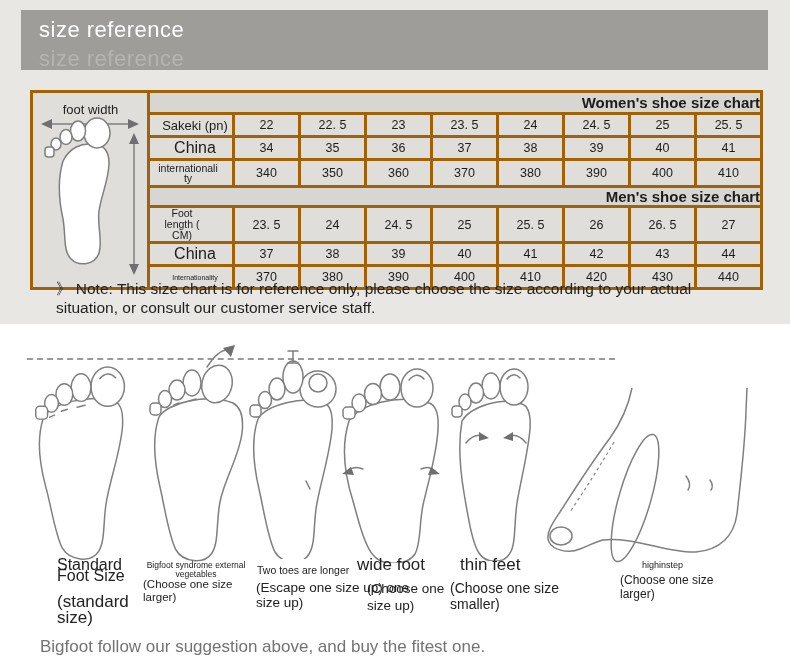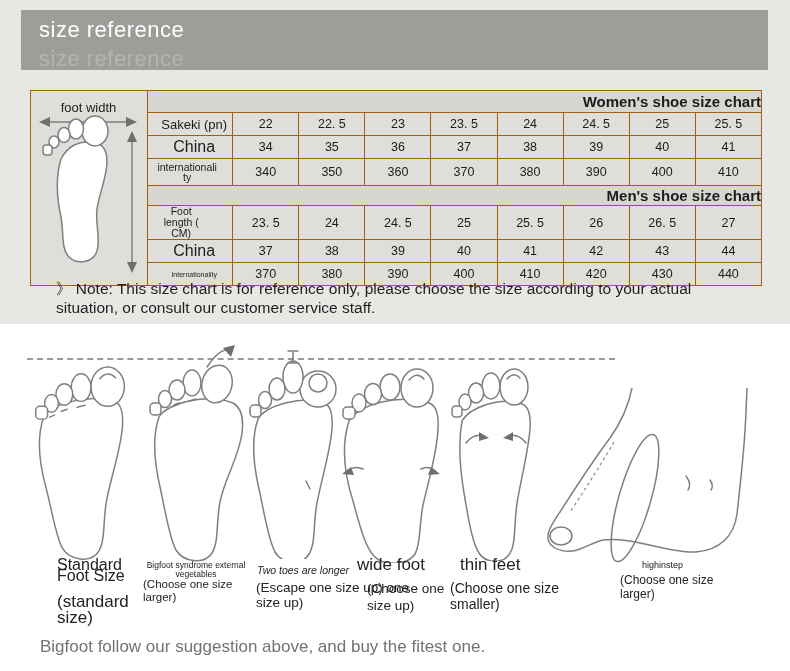--- a/index.html
+++ b/index.html
@@ -25,21 +25,21 @@
     position:absolute; left:18px; top:36px;
     font-size:22px; letter-spacing:0.5px; color:#bdbcba; opacity:0.75;
   }
   
   .table-wrap { position:absolute; left:30px; top:90px; width:732px; }
   table.size-table {
     border-collapse:collapse; width:732px; table-layout:fixed;
     font-family:"Liberation Sans", sans-serif;
   }
   table.size-table td, table.size-table th {
-    border:1px solid #a16207; background:#dfdedb; color:#1c1c1c;
+    border:3px solid #a16207; background:#dfdedb; color:#1c1c1c;
     text-align:center; vertical-align:middle; overflow:hidden;
   }
   table.size-table th {
     background:#d7d6d3; font-size:15px; font-weight:bold; height:22px;text-align:right;
   }
   td.foot-cell { background:#e6e4e1; padding:0; }
   td.row-label { text-align:left; padding-left:8px; font-size:13px; }
   td.val { font-size:12.5px; }
   tbody tr:nth-child(2) td { height:23px; }
   tbody tr:nth-child(3) td { height:23px; }
@@ -78,21 +78,21 @@
   svg .ln { fill:none; stroke:#7f7f7f; stroke-width:1.5; stroke-linecap:round; }
   svg .fl { fill:#ffffff; stroke:#7f7f7f; stroke-width:1.5; }
   svg .ah { fill:#6f6f6f; stroke:none; }
   svg .dash { fill:none; stroke:#8a8a8a; stroke-width:1.2; stroke-dasharray:3 3; }
   
   .cap-name, .cap-advice { position:absolute; color:#222; }
   .cap1-name { left:57px;  top:559px; width:95px;  font-size:16px; line-height:11px; }
   .cap1-adv  { left:57px;  top:582px; width:105px; font-size:17px; line-height:16px;margin-top:12px; }
   .cap2-name { left:146px; top:561px; width:100px; font-size:8.5px; line-height:9px; text-align:center; }
   .cap2-adv  { left:143px; top:578px; width:112px; font-size:11.5px; line-height:12.5px; }
-  .cap3-name { left:257px; top:564px; width:110px; font-size:10.5px; white-space:nowrap;font-style:italic; }
+  .cap3-name { left:257px; top:564px; width:110px; font-size:10.5px; white-space:nowrap; }
   .cap3-adv  { left:256px; top:580px; width:180px; font-size:13.5px; line-height:15px; }
   .cap4-name { left:357px; top:555px; width:90px;  font-size:17px; }
   .cap4-adv  { left:367px; top:580px; width:100px; font-size:13.5px; line-height:17px; }
   .cap5-name { left:460px; top:555px; width:90px;  font-size:17px; }
   .cap5-adv  { left:450px; top:580px; width:115px; font-size:14px; line-height:16px; }
   .cap6-name { left:642px; top:560px; width:90px;  font-size:9px; }
   .cap6-adv  { left:620px; top:574px; width:115px; font-size:12px; line-height:13.5px; }
   
   .footer-small {
     position:absolute; left:42px; top:616px; width:350px;

